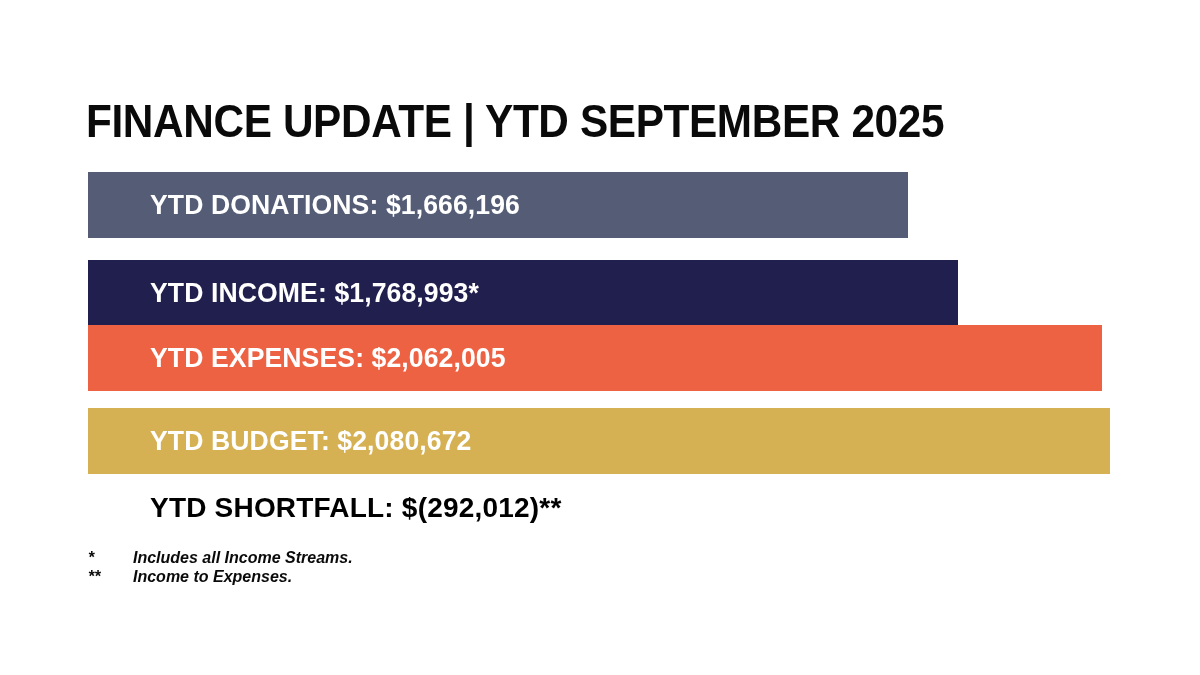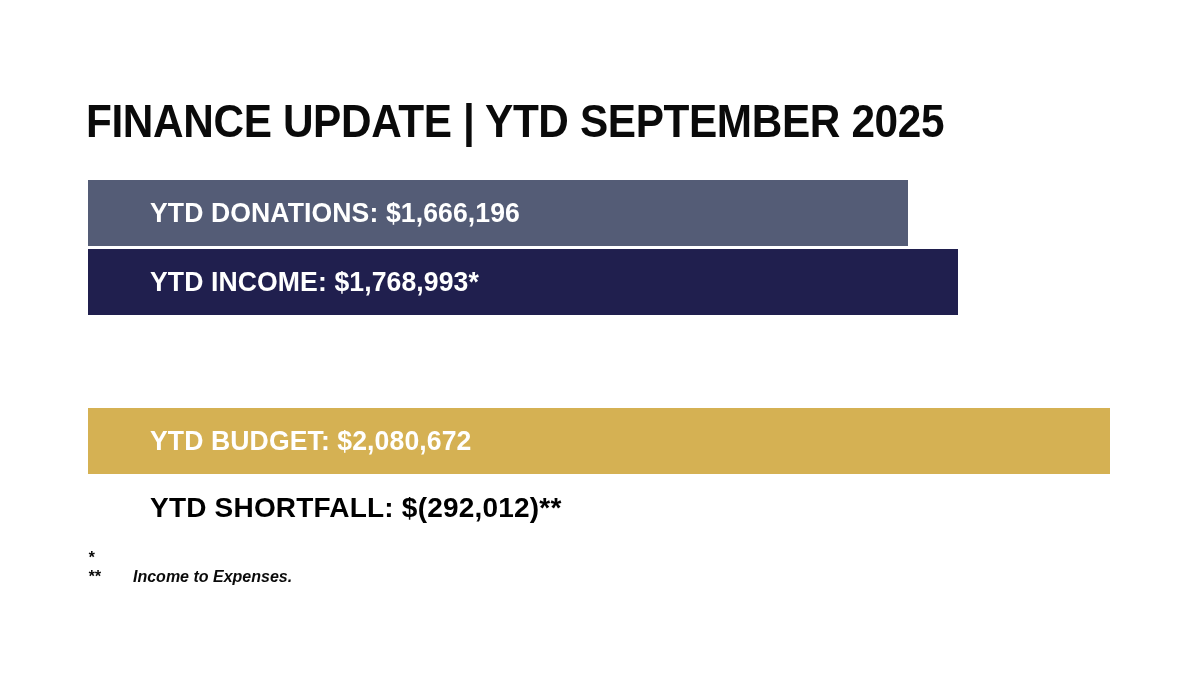--- a/index.html
+++ b/index.html
@@ -69,22 +69,22 @@
     color: #ffffff;
     font-family: "Liberation Sans Narrow", "Liberation Sans", sans-serif;
     font-size: 28px;
     font-weight: bold;
     letter-spacing: 0.1px;
     white-space: nowrap;
     transform: scaleX(0.95);
     transform-origin: left center;
   }
 
-  #bar-row-0 { top: 180px; width: 820px; }
-  #bar-row-1 { top: 249px; width: 870px; }
+  #bar-row-0 { top: 172px; width: 820px; }
+  #bar-row-1 { top: 260px; width: 870px; }
   #bar-row-2 { top: 325px; width: 1014px; }
   #bar-row-3 { top: 408px; width: 1022px; }
 
   
   #shortfall-line {
     position: absolute;
     left: 150px;
     top: 489px;
     height: 38px;
     display: flex;
@@ -136,33 +136,38 @@
     <div class="bar-row" id="bar-row-0">
       <div class="bar-fill" style="background: rgb(84, 92, 118);"></div>
       <div class="bar-label" style="color: rgb(255, 255, 255);">YTD DONATIONS: $1,666,196</div>
     </div>
 
     <div class="bar-row" id="bar-row-1">
       <div class="bar-fill" style="background: rgb(32, 31, 78);"></div>
       <div class="bar-label" style="color: rgb(255, 255, 255);">YTD INCOME: $1,768,993*</div>
     </div>
 
+    <div class="bar-row" id="bar-row-2">
+      <div class="bar-fill" style="background: rgb(238, 98, 68);"></div>
+      <div class="bar-label" style="color: rgb(255, 255, 255);">YTD EXPENSES: $2,062,005</div>
+    </div>
 
     <div class="bar-row" id="bar-row-3">
       <div class="bar-fill" style="background: rgb(213, 177, 83);"></div>
       <div class="bar-label" style="color: rgb(255, 255, 255);">YTD BUDGET: $2,080,672</div>
     </div>
 
   </div>
 
   <div id="shortfall-line" style="color: #000000;">YTD SHORTFALL: $(292,012)**</div>
 
   <div id="footnotes">
     <div class="footnote-row">
       <span class="footnote-marker">*</span>
+      <span class="footnote-text">Includes all Income Streams.</span>
     </div>
     <div class="footnote-row">
       <span class="footnote-marker">**</span>
       <span class="footnote-text">Income to Expenses.</span>
     </div>
   </div>
 
 </div>
 
 </body></html>

